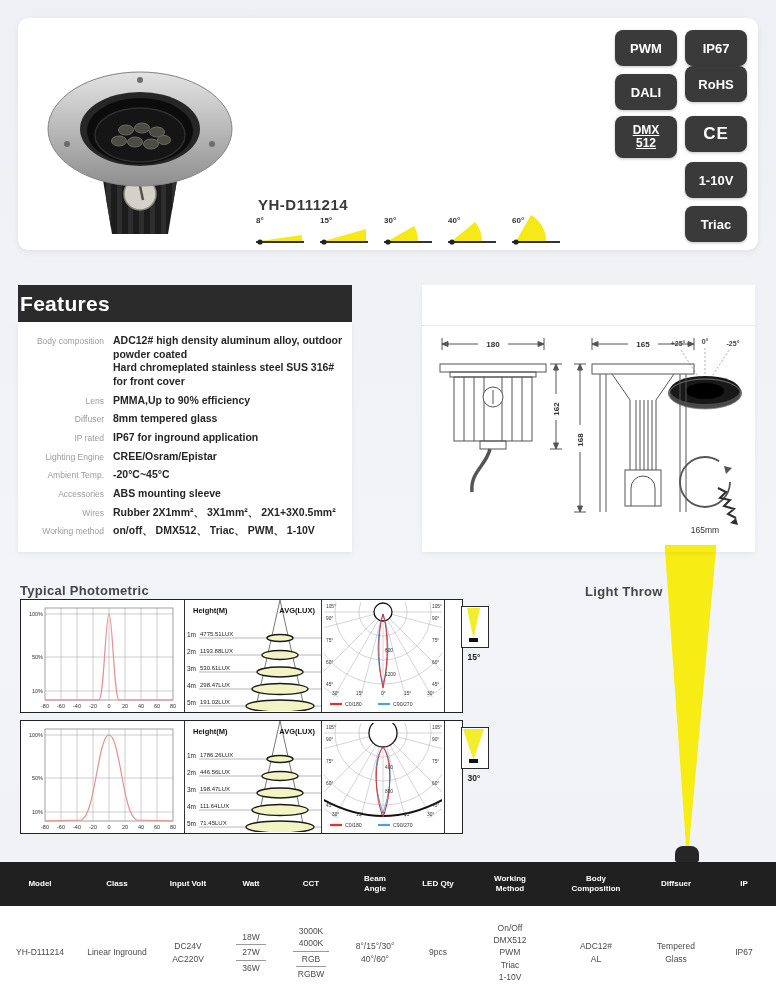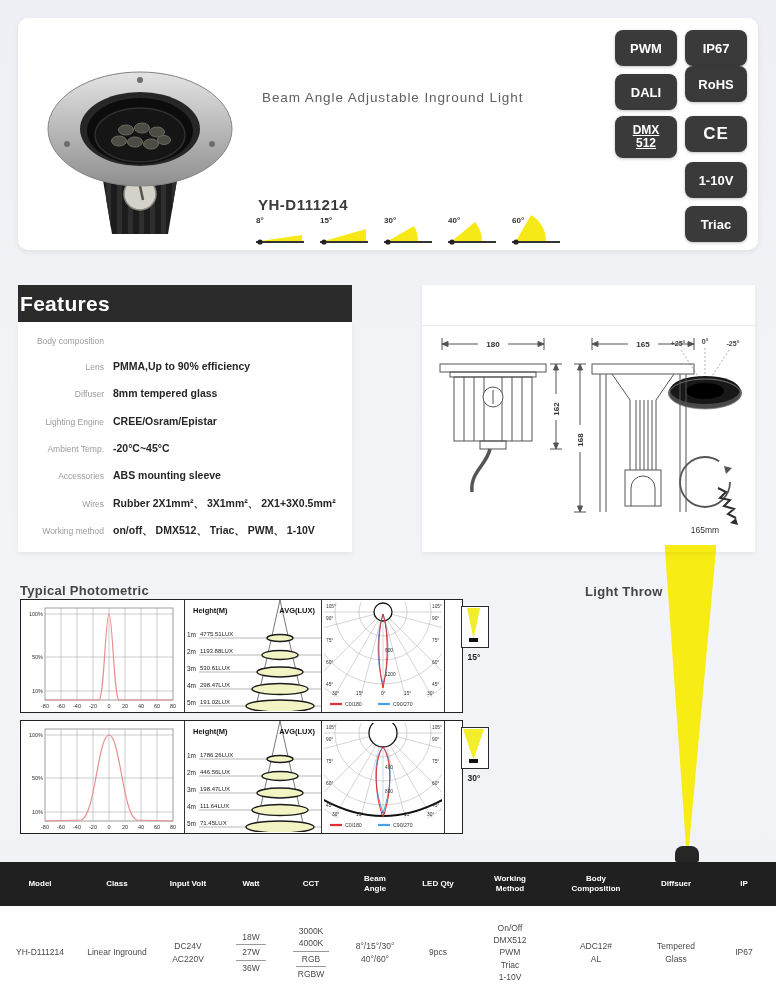--- a/index.html
+++ b/index.html
@@ -99,21 +99,20 @@
         <ellipse cx="86" cy="96" rx="7.5" ry="5"></ellipse>
           <ellipse cx="102" cy="94" rx="7.5" ry="5"></ellipse>
           <ellipse cx="117" cy="98" rx="7.5" ry="5"></ellipse>
         <ellipse cx="79" cy="107" rx="7.5" ry="5"></ellipse>
           <ellipse cx="95" cy="108" rx="7.5" ry="5"></ellipse>
           <ellipse cx="111" cy="110" rx="7.5" ry="5"></ellipse>
         <ellipse cx="124" cy="106" rx="6.5" ry="4.5"></ellipse>
       </g>
     </svg>
 
-    <span class="abs hero-title">Beam Angle Adjustable Inground Light</span>
     <span class="abs hero-model">YH-D111214</span>
 
     <div class="abs beam-row">
       <div class="beam-ic">
         <svg width="52" height="32" viewBox="0 0 52 32">
           <path d="M6,27 L48,27 L48,21 Z" fill="#f7e918"></path>
             <line x1="2" y1="28" x2="50" y2="28" stroke="#333" stroke-width="2.2"></line>
             <circle cx="6" cy="28" r="2.6" fill="#222"></circle>
           </svg>
         <span class="lbl">8°</span>
@@ -162,28 +161,34 @@
     <div class="badge" style="left:667px;top:144px;">1-10V</div>
     <div class="badge" style="left:667px;top:188px;">Triac</div>
   </div>
 
   <div class="abs feat-head">
     <span>Features</span>
   </div>
   <div class="abs feat-body">
     <div class="frow">
         <span class="fl">Body composition</span>
+        <span class="fv">ADC12#  high density aluminum alloy, outdoor powder coated
+Hard chromeplated stainless steel SUS 316# for front cover</span>
       </div>
     <div class="frow">
         <span class="fl">Lens</span>
         <span class="fv">PMMA,Up to 90% efficiency</span>
       </div>
     <div class="frow">
         <span class="fl">Diffuser</span>
         <span class="fv">8mm tempered glass</span>
+      </div>
+    <div class="frow">
+        <span class="fl">IP rated</span>
+        <span class="fv">IP67 for inground application</span>
       </div>
     <div class="frow">
         <span class="fl">Lighting Engine</span>
         <span class="fv">CREE/Osram/Epistar</span>
       </div>
     <div class="frow">
         <span class="fl">Ambient Temp.</span>
         <span class="fv">-20°C~45°C</span>
       </div>
     <div class="frow">

